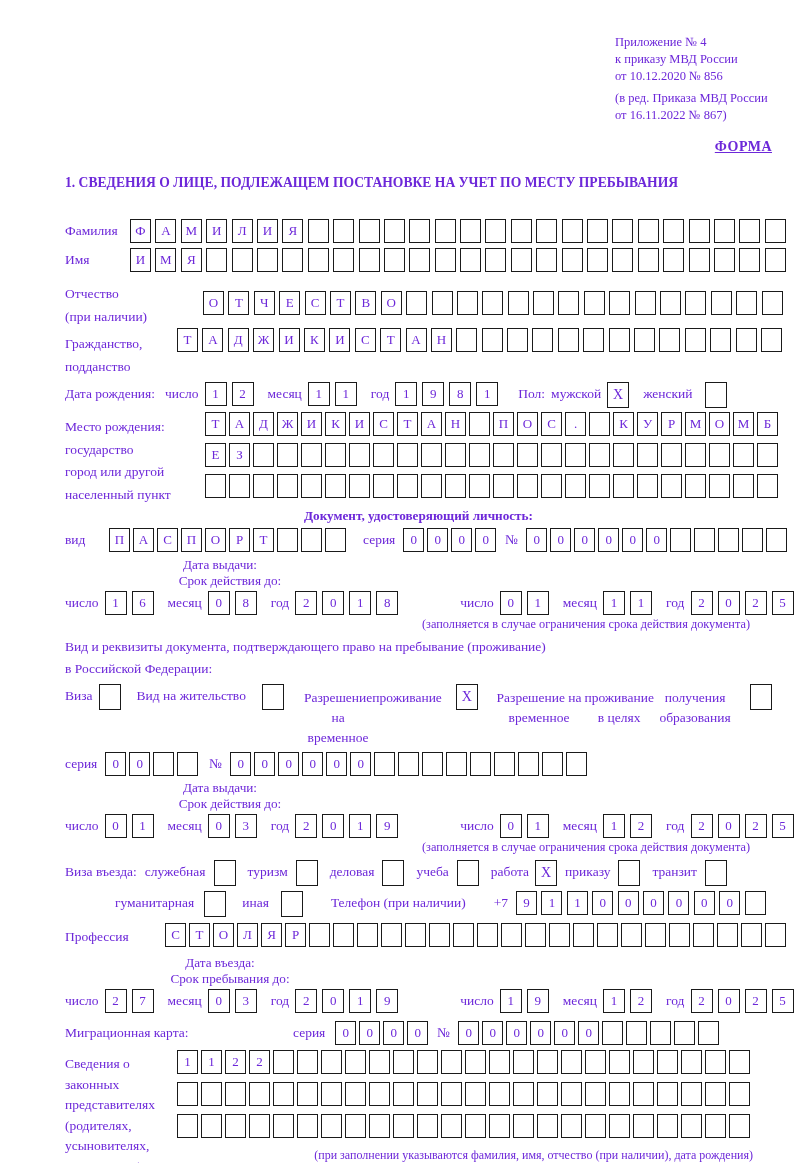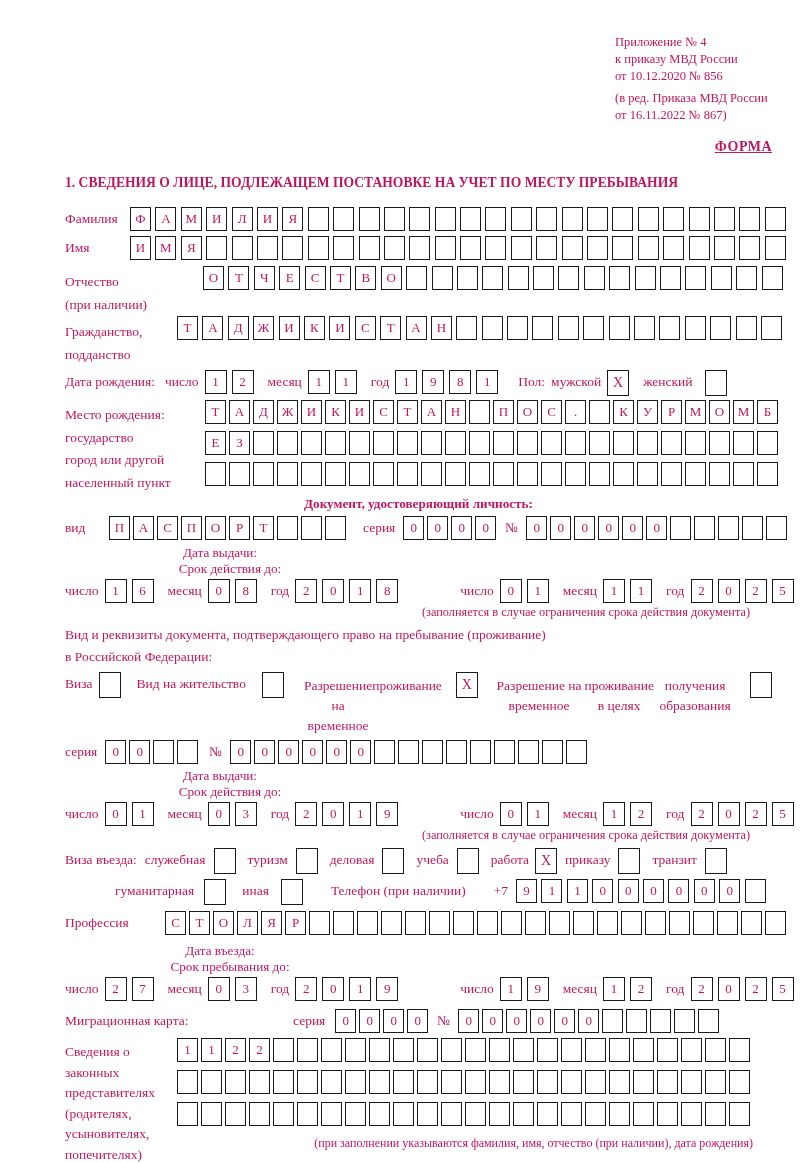--- a/index.html
+++ b/index.html
@@ -1,17 +1,17 @@
 <!DOCTYPE html>
 <html><head>
 <meta charset="utf-8">
 <style>
   html,body { margin:0; padding:0; background:#e8e8e8; }
   .page {
-    width:800px; height:1163px; background:#ffffff; color:#be185d;
+    width:800px; height:1163px; background:#ffffff; color:#6d28d9;
     font-family:"Liberation Serif", serif; font-size:13.5px;
     position:relative; box-sizing:border-box;
     padding:34px 28px 4px 65px; overflow:hidden; margin:0 auto;
   }
   
   .annex { margin-left:550px; width:220px; font-size:12.5px; line-height:17px; }
   .annex .amend { margin-top:5px; }
   .form-label { text-align:right; font-weight:bold; font-size:14px; margin-top:15px; letter-spacing:0.5px;text-decoration:underline; }
   
   .title { text-align:center; font-weight:bold; font-size:15.5px; line-height:23px; margin-top:10px; }
@@ -39,22 +39,22 @@
   .dhead { display:flex; font-size:13.2px;flex-direction:column; }
   .dh-left { width:310px; text-align:center; flex:none; }
   .dh-right { width:330px; text-align:center; flex:none; }
   .dgroup { display:flex; align-items:center; flex:none; }
   .dgroup .dlbl { margin-right:6px;text-align:right; }
   .dgroup .cells { margin-right:9px; }
   .dgroup .cell { width:22px; margin-right:5px; }
   .note { font-size:12.3px; text-align:right; margin-right:22px; }
   .center-note { font-size:12px; text-align:right; }
   
-  .mt2{margin-top:2px;} .mt4{margin-top:4px;} .mt5{margin-top:5px;} .mt6{margin-top:6px;}
-  .mt8{margin-top:8px;} .mt10{margin-top:10px;} .mt16{margin-top:16px;}
+  .mt2{margin-top:2px;} .mt4{margin-top:4px;} .mt5{margin-top:5px;} .mt6{margin-top:6px;align-items:center;}
+  .mt8{margin-top:8px;} .mt10{margin-top:10px;} .mt16{margin-top:28px;}
   .ml6{margin-left:6px;} .ml8{margin-left:8px;} .ml10{margin-left:10px;} .ml12{margin-left:12px;}
   .ml14{margin-left:14px;} .ml16{margin-left:16px;} .ml20{margin-left:20px;} .ml28{margin-left:28px;}
   .ml48{margin-left:48px;}
   .vgap { margin-bottom:7px; }
 </style>
 </head>
 <body>
 
 <div class="page">
 

